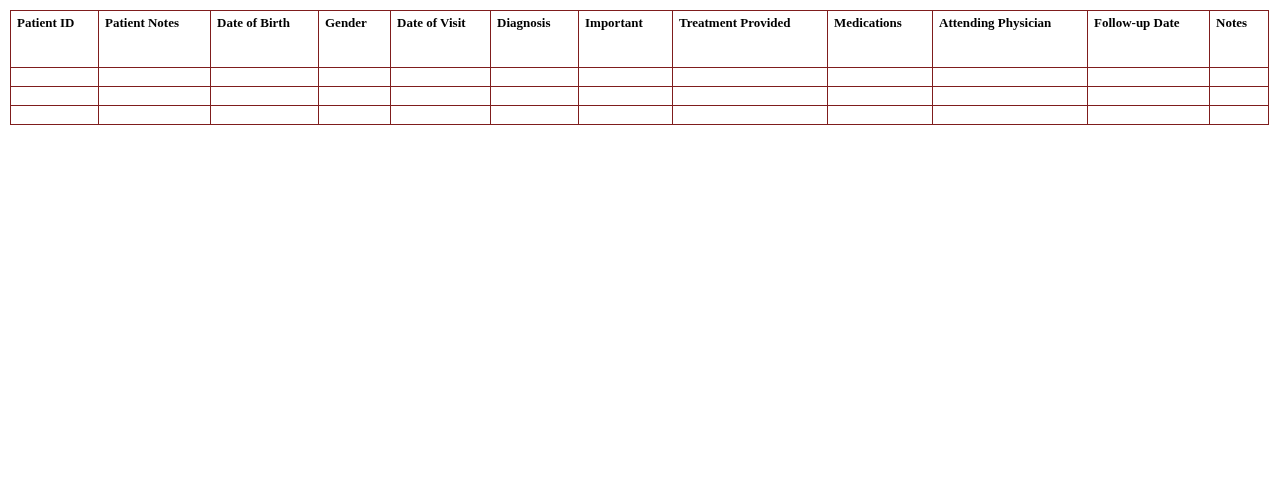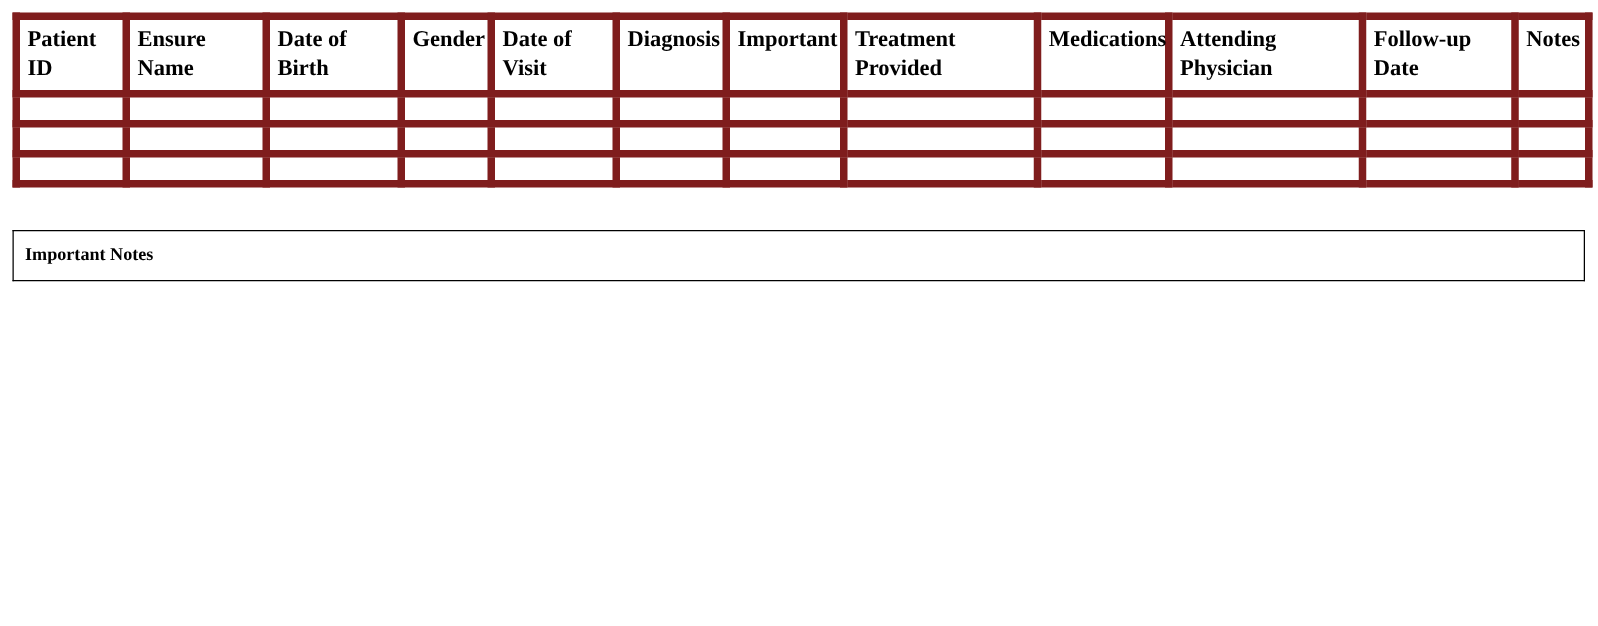--- a/index.html
+++ b/index.html
@@ -24,24 +24,24 @@
 
   
   table.record-table {
     border-collapse: collapse;
     table-layout: fixed;
     width: 1258px;
     margin: 0;
   }
   table.record-table th,
   table.record-table td {
-    border: 6px solid #7f1d1d;
+    border: 1px solid #7f1d1d;
     vertical-align: top;
     padding: 4px 6px;
-    font-size: 18px;
+    font-size: 13px;
     line-height: 1.25;
   }
   table.record-table th {
     font-weight: bold;
     text-align: left;
     height: 48px;
   }
   table.record-table td.empty-cell {
     height: 14px;
     padding: 2px 6px;
@@ -96,21 +96,21 @@
         <col class="c6">
         <col class="c7">
       <col class="c8">
         <col class="c9">
         <col class="c10">
         <col class="c11">
     </colgroup>
     <thead>
       <tr>
         <th>Patient ID</th>
-        <th>Ensure Name</th>
+        <th>Patient Notes</th>
         <th>Date of Birth</th>
         <th>Gender</th>
         <th>Date of Visit</th>
         <th>Diagnosis</th>
         <th>Important</th>
         <th>Treatment Provided</th>
         <th>Medications</th>
         <th>Attending Physician</th>
         <th>Follow-up Date</th>
         <th>Notes</th>
@@ -157,19 +157,16 @@
         <td class="empty-cell"></td>
         <td class="empty-cell"></td>
         <td class="empty-cell"></td>
         <td class="empty-cell"></td>
       </tr>
     </tbody>
   </table>
 
   <table class="notes-table">
     <tbody>
-      <tr>
-        <td class="notes-header">Important Notes</td>
-      </tr>
     </tbody>
   </table>
 
 </div>
 
 </body></html>

